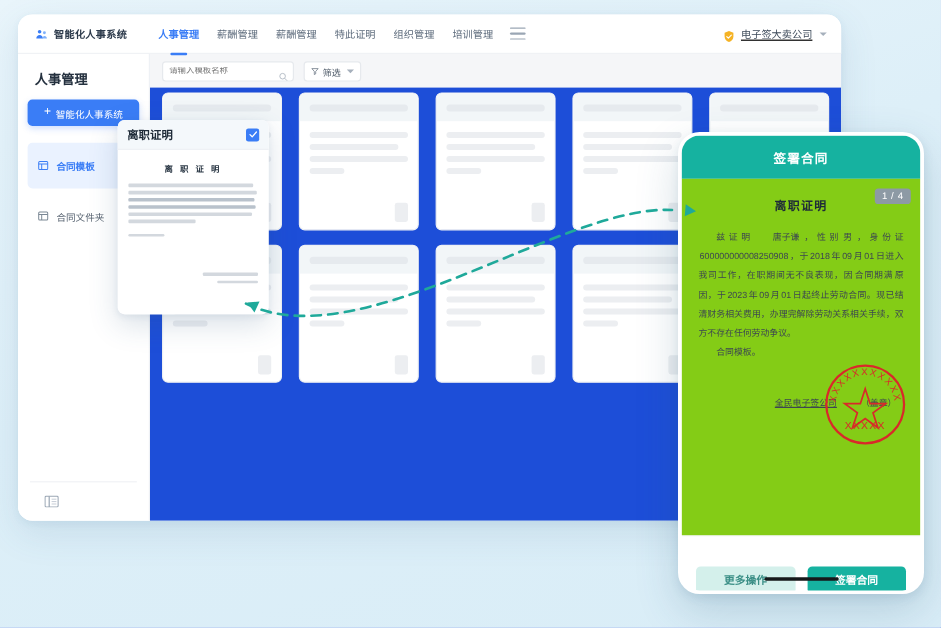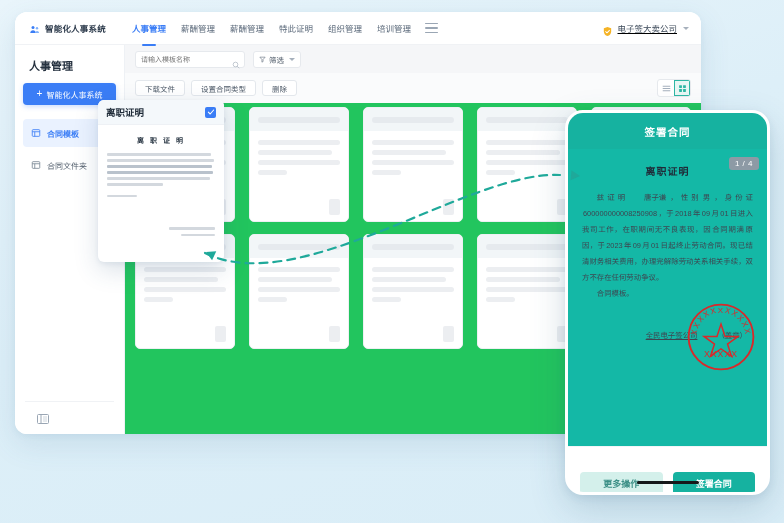--- a/index.html
+++ b/index.html
@@ -76,35 +76,35 @@
   #sidebar-title { font-size: 11px; font-weight: bold; color: #25313f; margin: 2px 0 10px 6px; }
   #new-contract-button {
     height: 22px; border-radius: 4px; background: #3a7df6; color: #fff;
     font-size: 8px; display: flex; align-items: center; justify-content: center;
     gap: 4px; cursor: pointer; box-shadow: 0 2px 5px rgba(58,125,246,.25);
     white-space: nowrap;
   }
   .plus-icon { font-size: 10px; line-height: 1; }
   #sidebar-menu { margin-top: 14px; display: flex; flex-direction: column; gap: 4px; }
   .sidebar-item {
-    height: 28px; display: flex; align-items: center; gap: 6px;
+    height: 38px; display: flex; align-items: center; gap: 6px;
     padding: 0 8px; border-radius: 4px; cursor: pointer;
     font-size: 8px; color: #55616f;
   }
   .sidebar-item.active { background: #eaf2ff; color: #3a7df6; font-weight: bold; }
   .doc-icon { width: 10px; height: 10px; display: block; flex: none; }
   #sidebar-collapse {
     position: absolute; left: 22px; bottom: 14px; width: 12px; height: 10px; cursor: pointer;
   }
   #sidebar-divider {
     position: absolute; left: 10px; right: 10px; bottom: 32px; height: 1px; background: #f0f2f5;
   }
 
   
-  #content { flex: 1; background: #22c55e; display: flex; flex-direction: column; min-width: 0; }
+  #content { flex: 1; background: #1d4ed8; display: flex; flex-direction: column; min-width: 0; }
   #filter-bar {
     height: 28px; display: flex; align-items: center; gap: 8px;
     padding: 0 10px; background: #f5f6f8;
   }
   #search-input-wrap {
     width: 110px; height: 17px; background: #fff; border: 1px solid #e6e9ed;
     border-radius: 3px; display: flex; align-items: center; padding: 0 5px;
   }
   #search-input {
     flex: 1; border: none; outline: none; font-size: 7px; color: #b4bcc6;
@@ -208,21 +208,21 @@
     z-index: 35; overflow: hidden;
     display: flex; flex-direction: column;
     border: 3px solid #fff;
   }
   #phone-header {
     height: 36px; background: #16b2a0; display: flex; align-items: center;
     justify-content: center; flex: none;
   }
   #phone-title { color: #fff; font-size: 10.5px; font-weight: bold; letter-spacing: 1px; }
   #phone-doc-area {
-    flex: 1; background: #14b8a6; position: relative; padding: 2px 14px 6px 14px;
+    flex: 1; background: #84cc16; position: relative; padding: 2px 14px 6px 14px;
     overflow: hidden;
   }
   #page-indicator {
     position: absolute; right: 8px; top: 8px; background: #8d9aa5; color: #fff;
     font-size: 8px; border-radius: 3px; padding: 2px 6px; letter-spacing: .5px;
   }
   #phone-doc-title {
     text-align: center; font-size: 10px; font-weight: bold; color: #1f2b38;
     margin: 12px 0 12px 0; letter-spacing: 1px;
   }
@@ -358,41 +358,20 @@
           <span class="funnel-icon">
             <svg viewBox="0 0 24 24" width="7" height="7">
               <path d="M3 4h18l-7 8v7l-4 2v-9z" fill="none" stroke="#6b7684" stroke-width="2.2" stroke-linejoin="round"></path>
             </svg>
           </span>
           <span>筛选</span>
           <span class="caret-down"></span>
         </div>
       </div>
 
-      <div id="action-bar">
-        <div class="action-button">下载文件</div>
-        <div class="action-button">设置合同类型</div>
-        <div class="action-button">删除</div>
-
-        <div id="view-toggle">
-          <div class="view-btn">
-            <svg viewBox="0 0 24 24" width="9" height="9">
-              <path d="M3 6h18M3 12h18M3 18h18" stroke="#9aa6b4" stroke-width="2.4" stroke-linecap="round"></path>
-            </svg>
-          </div>
-          <div class="view-btn active">
-            <svg viewBox="0 0 24 24" width="9" height="9">
-              <rect x="3" y="3" width="7.5" height="7.5" rx="1.2" fill="#2eb7a4"></rect>
-              <rect x="13.5" y="3" width="7.5" height="7.5" rx="1.2" fill="#2eb7a4"></rect>
-              <rect x="3" y="13.5" width="7.5" height="7.5" rx="1.2" fill="#2eb7a4"></rect>
-              <rect x="13.5" y="13.5" width="7.5" height="7.5" rx="1.2" fill="#2eb7a4"></rect>
-            </svg>
-          </div>
-        </div>
-      </div>
 
       <div id="card-grid">
         <div class="skeleton-card">
             <div class="sk-head">
               <div class="bar"></div>
             </div>
             <div class="sk-body">
               <div class="bar w100"></div>
               <div class="bar w90"></div>
               <div class="bar w100"></div>

